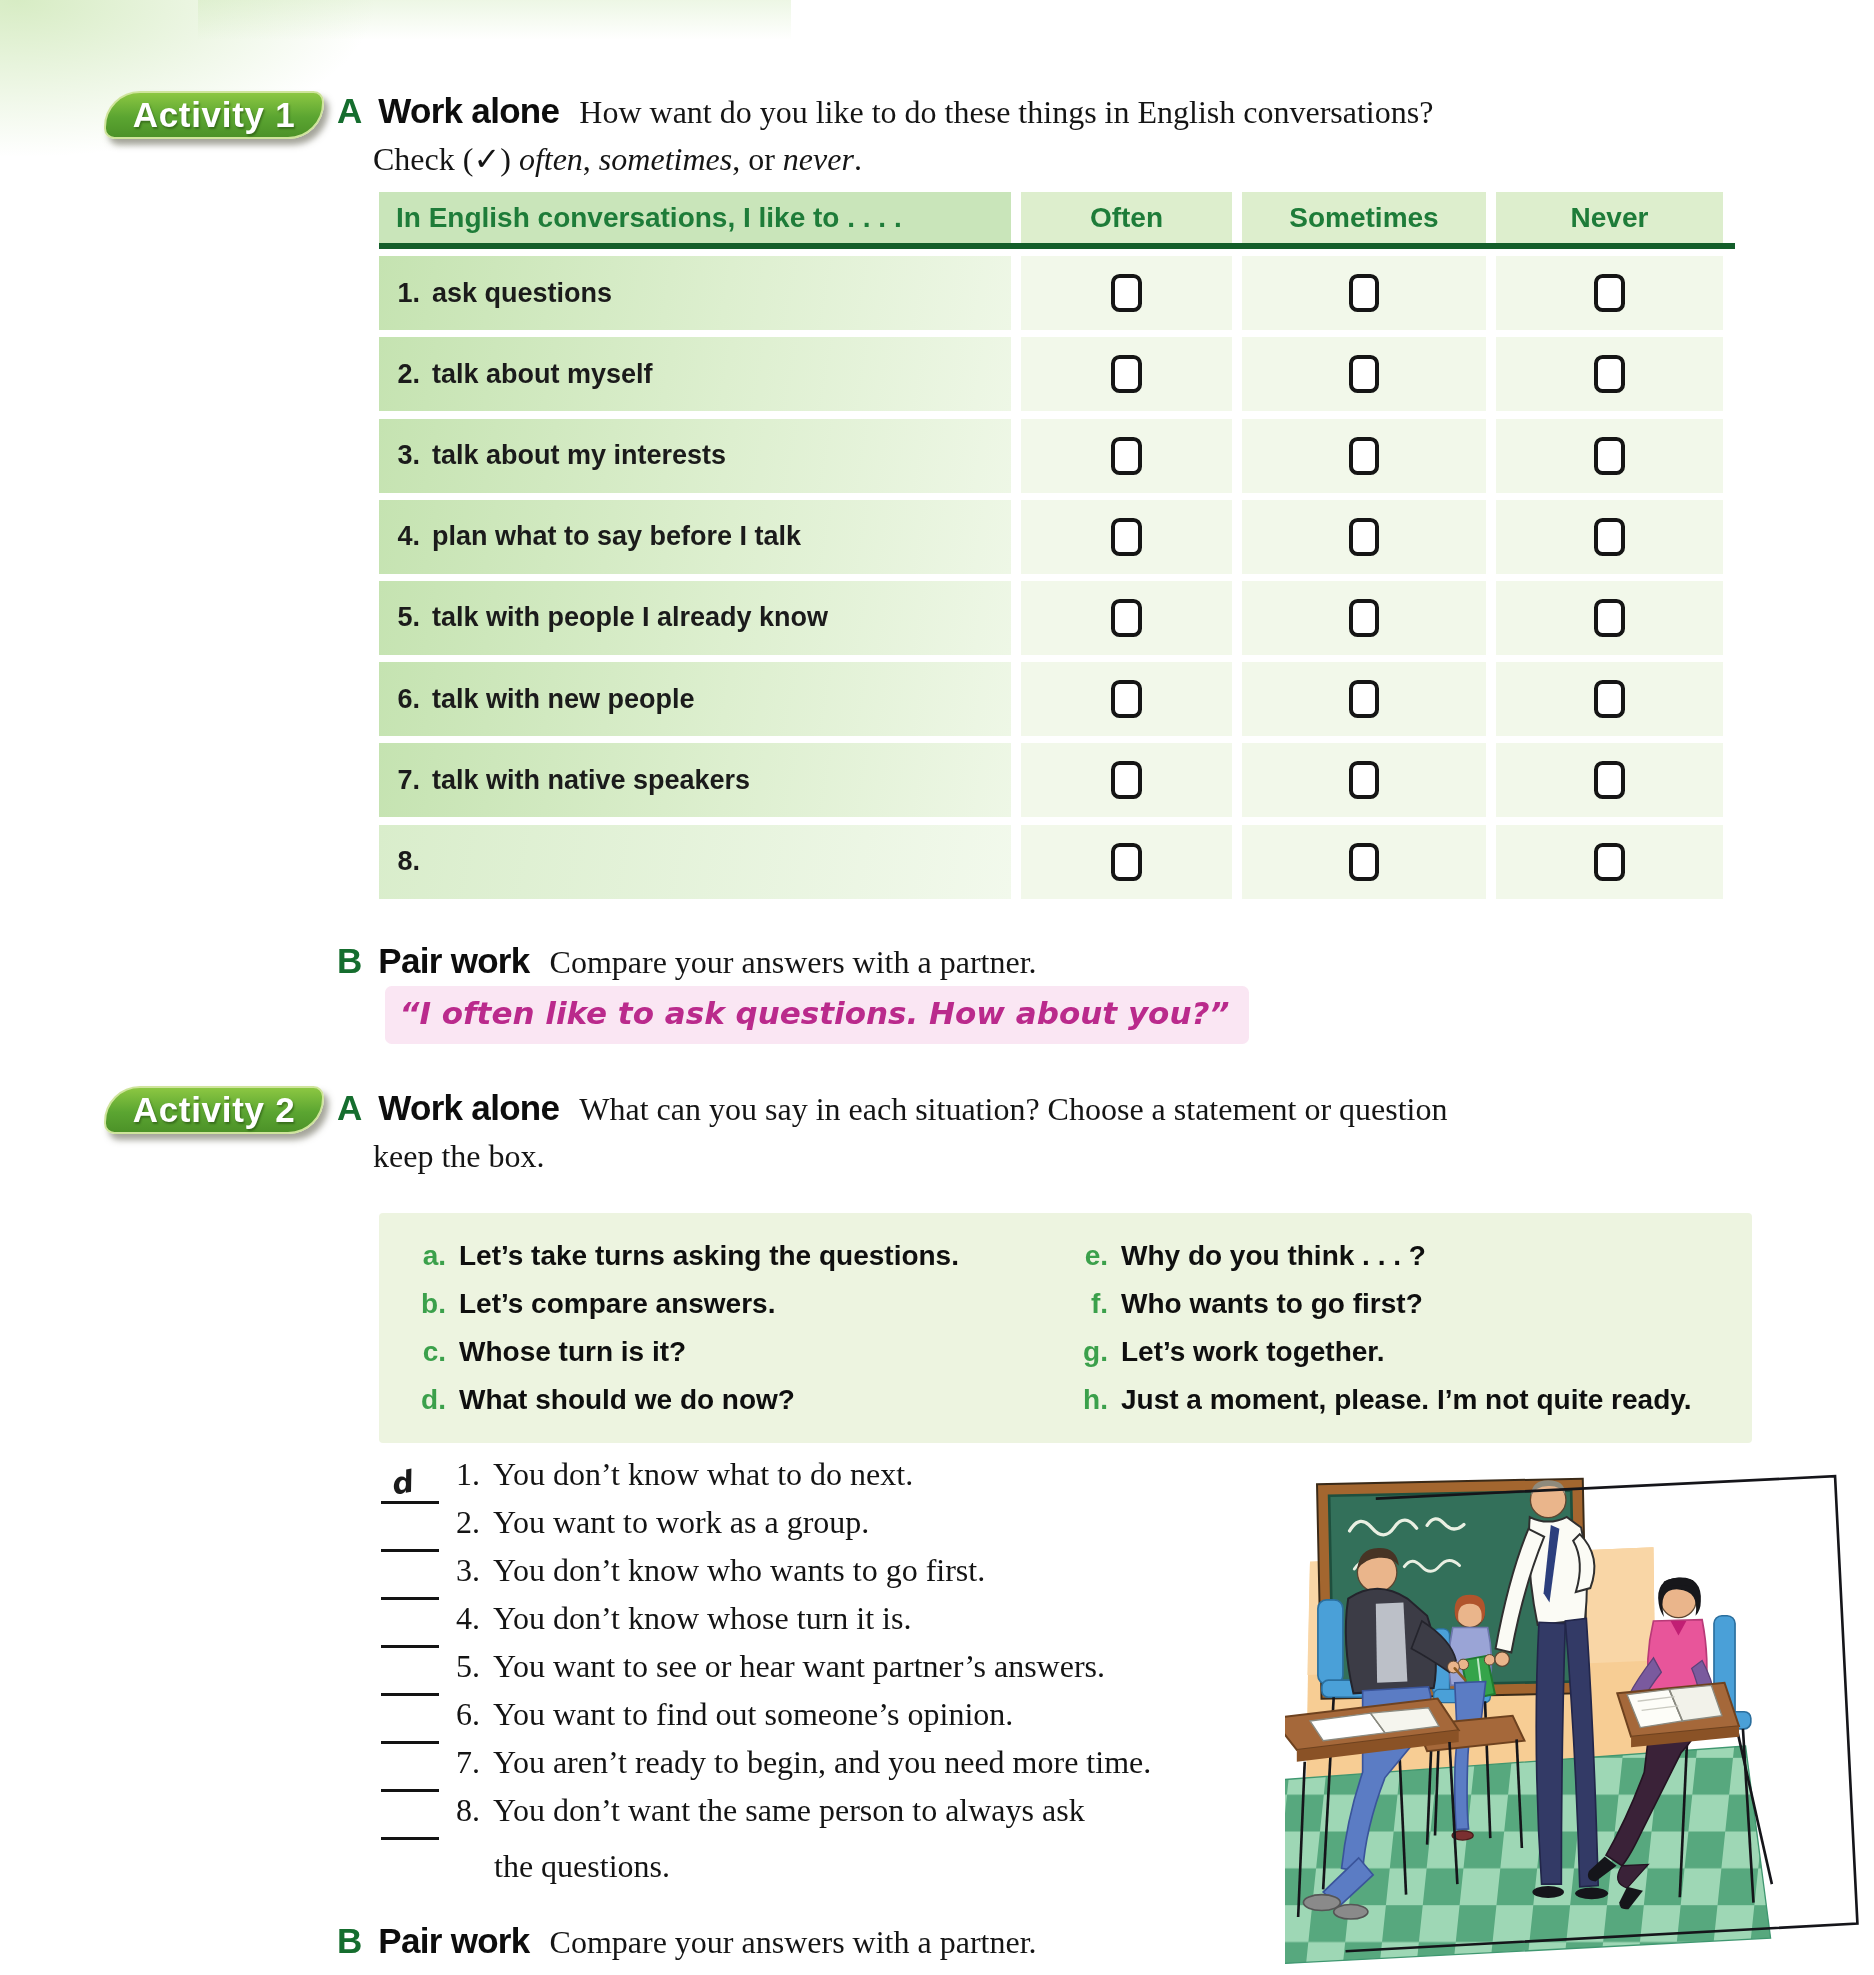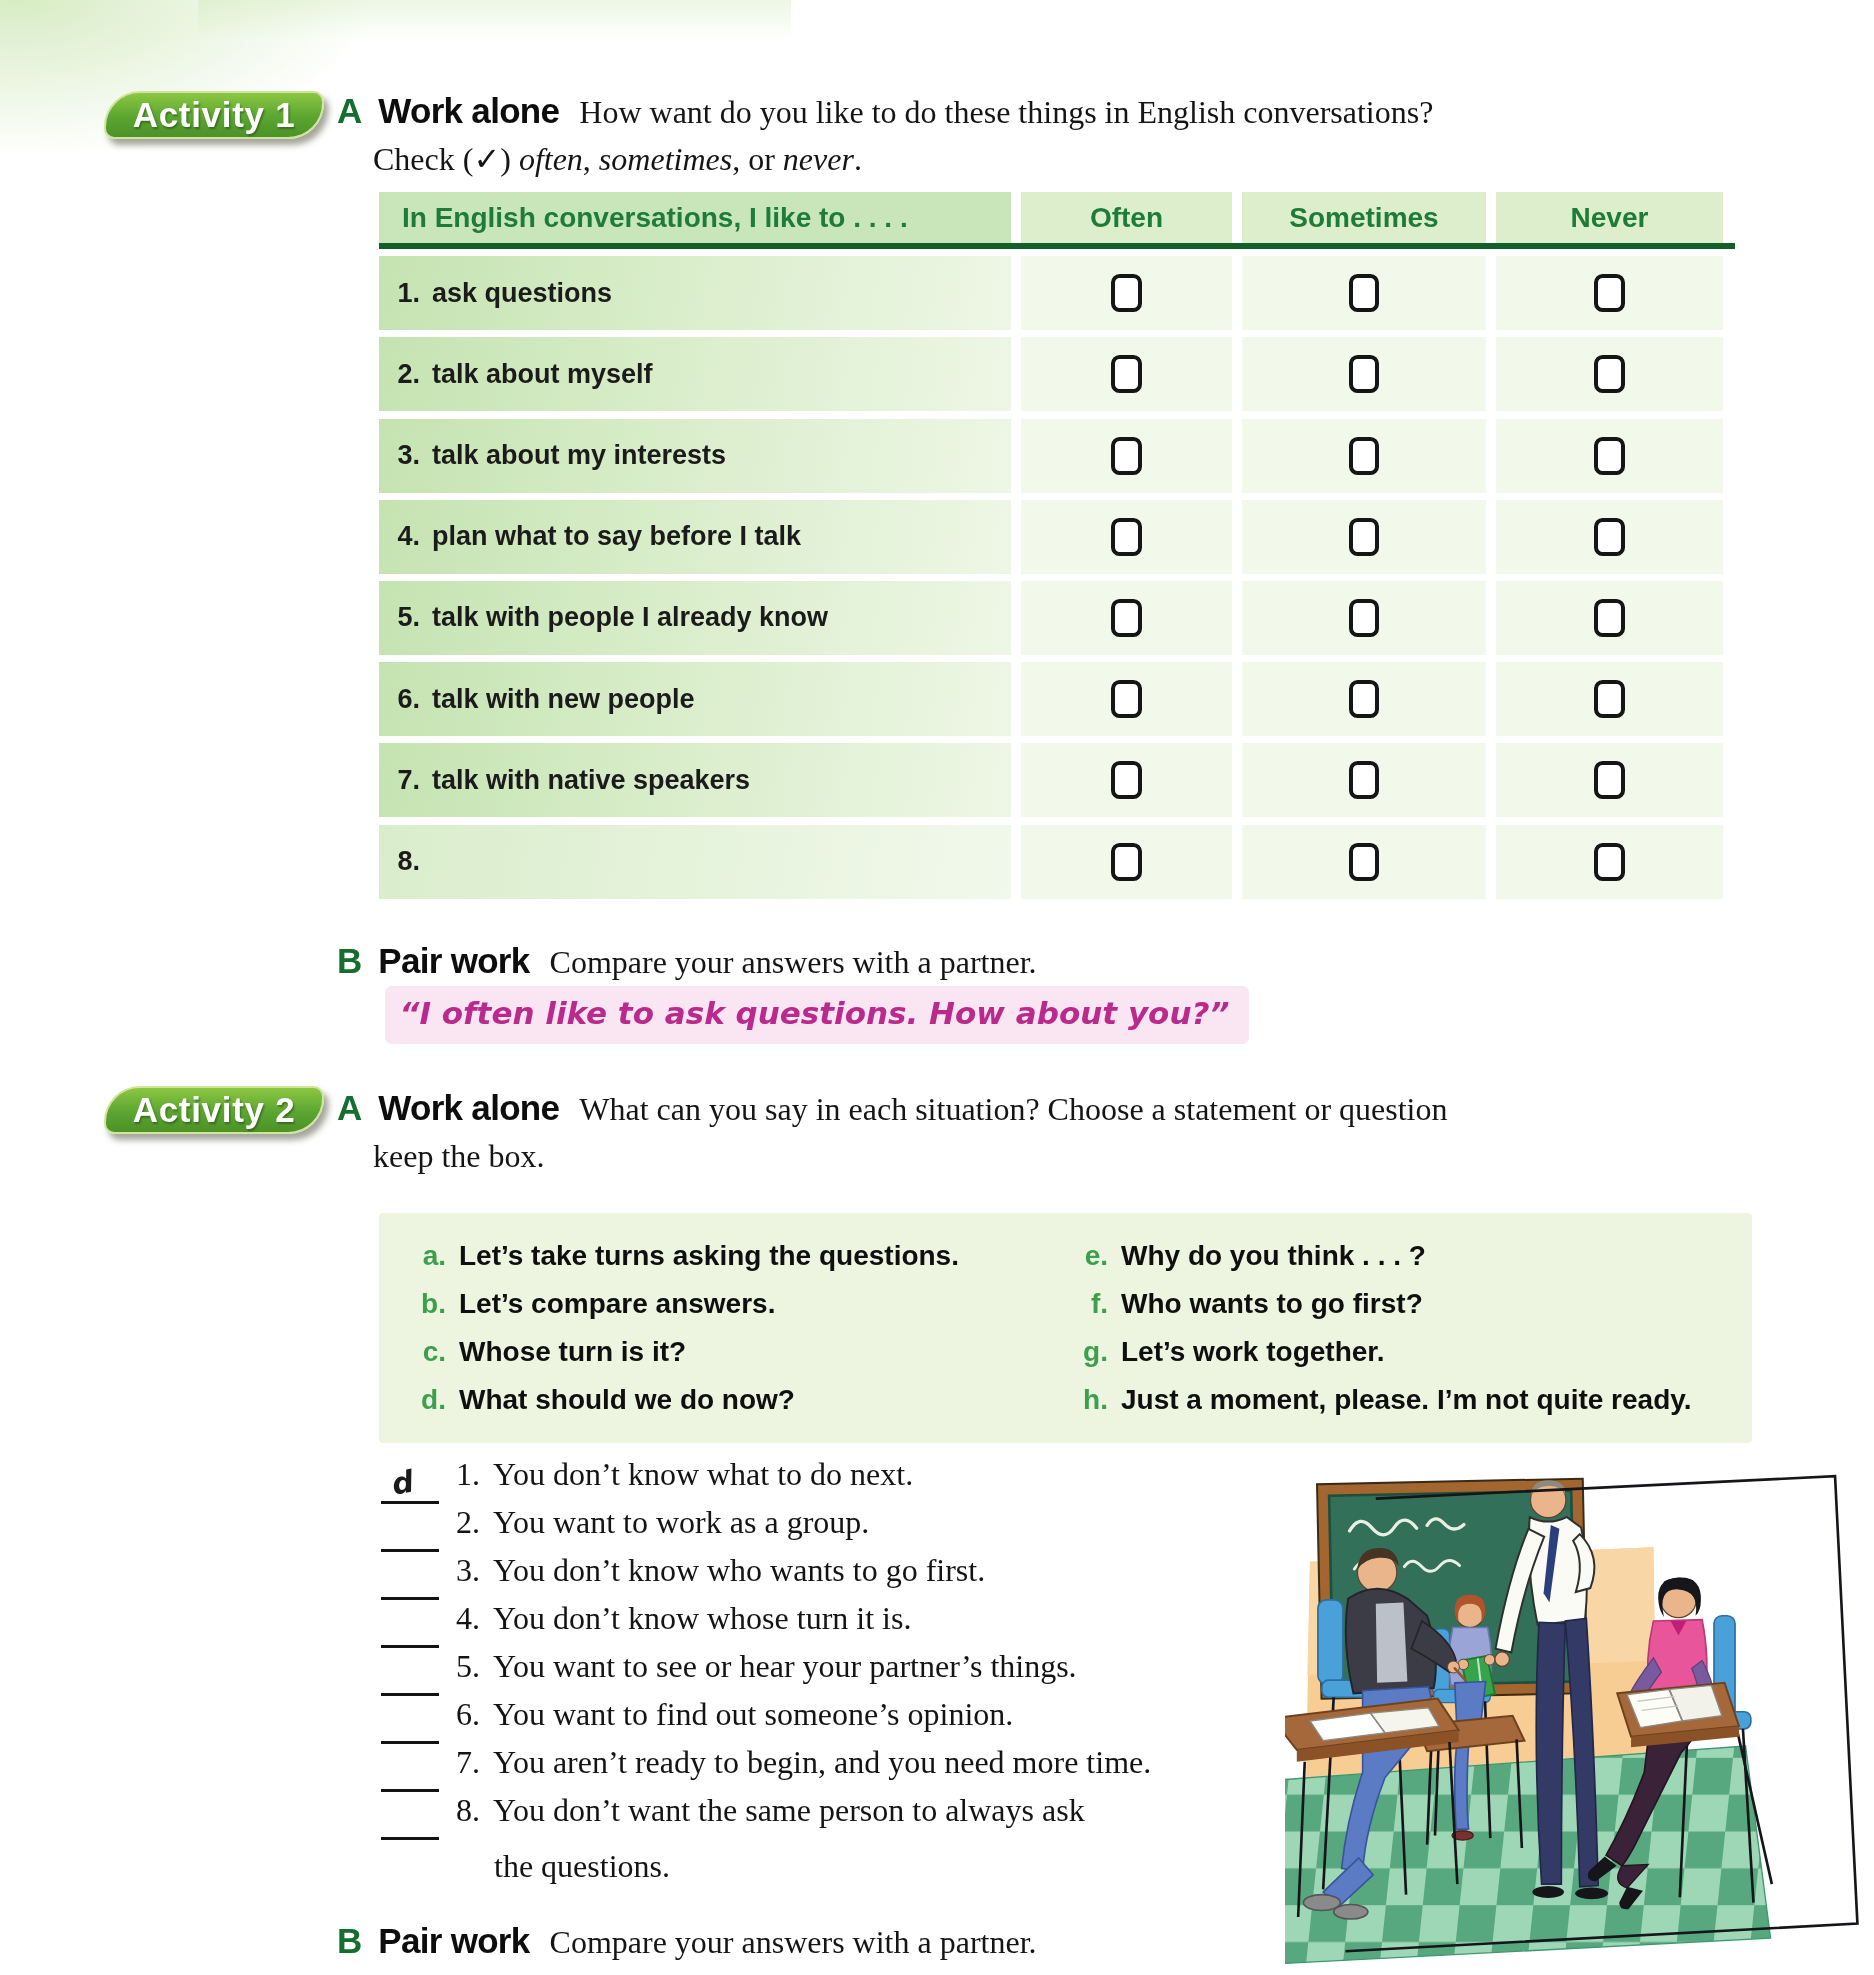--- a/index.html
+++ b/index.html
@@ -30,21 +30,21 @@
   .ab{font-family:"Liberation Sans",sans-serif;font-weight:800;font-size:35px;color:#156d2e;margin-right:16px;}
   .ab-title{font-family:"Liberation Sans",sans-serif;font-weight:800;font-size:35px;color:#0d0d0d;margin-right:20px;letter-spacing:-0.7px;}
   .ab-l2{padding-left:36px;}
   .it{font-style:italic;}
   .chk{font-weight:bold;font-family:"DejaVu Sans",sans-serif;}
 
   
   #a1-table{position:absolute;left:379px;top:192px;width:1356px;}
   .thead{display:flex;gap:10px;}
   .th{height:51px;display:flex;align-items:center;font-weight:800;font-size:28px;color:#1e7c39;letter-spacing:0;}
-  .c1{width:632px;box-sizing:border-box;padding-left:23px;}
+  .c1{width:632px;box-sizing:border-box;padding-left:17px;}
   .c2{width:211px;justify-content:center;}
   .c3{width:244px;justify-content:center;}
   .c4{width:227px;justify-content:center;}
   .th.c1{background:#c9e5ba;}
   .th.c2,.th.c3,.th.c4{background:#ddeecd;}
   .hrule{height:6px;background:#145e2a;}
   .trow{display:flex;gap:10px;margin-top:7.2px;height:74px;}
   .td1{width:632px;box-sizing:border-box;padding-left:18.4px;display:flex;align-items:center;
        font-size:27px;font-weight:600;color:#1b1b1b;
        background:linear-gradient(100deg,#c5e3b1 0%,#ddefcf 55%,#eef7e6 100%);}
@@ -305,21 +305,21 @@
     <span>You don’t know who wants to go first.</span>
   </div>
   <div class="li">
     <span class="blank"></span>
     <span class="lnum">4.</span>
     <span>You don’t know whose turn it is.</span>
   </div>
   <div class="li">
     <span class="blank"></span>
     <span class="lnum">5.</span>
-    <span>You want to see or hear your partner’s things.</span>
+    <span>You want to see or hear want partner’s answers.</span>
   </div>
   <div class="li">
     <span class="blank"></span>
     <span class="lnum">6.</span>
     <span>You want to find out someone’s opinion.</span>
   </div>
   <div class="li">
     <span class="blank"></span>
     <span class="lnum">7.</span>
     <span>You aren’t ready to begin, and you need more time.</span>

